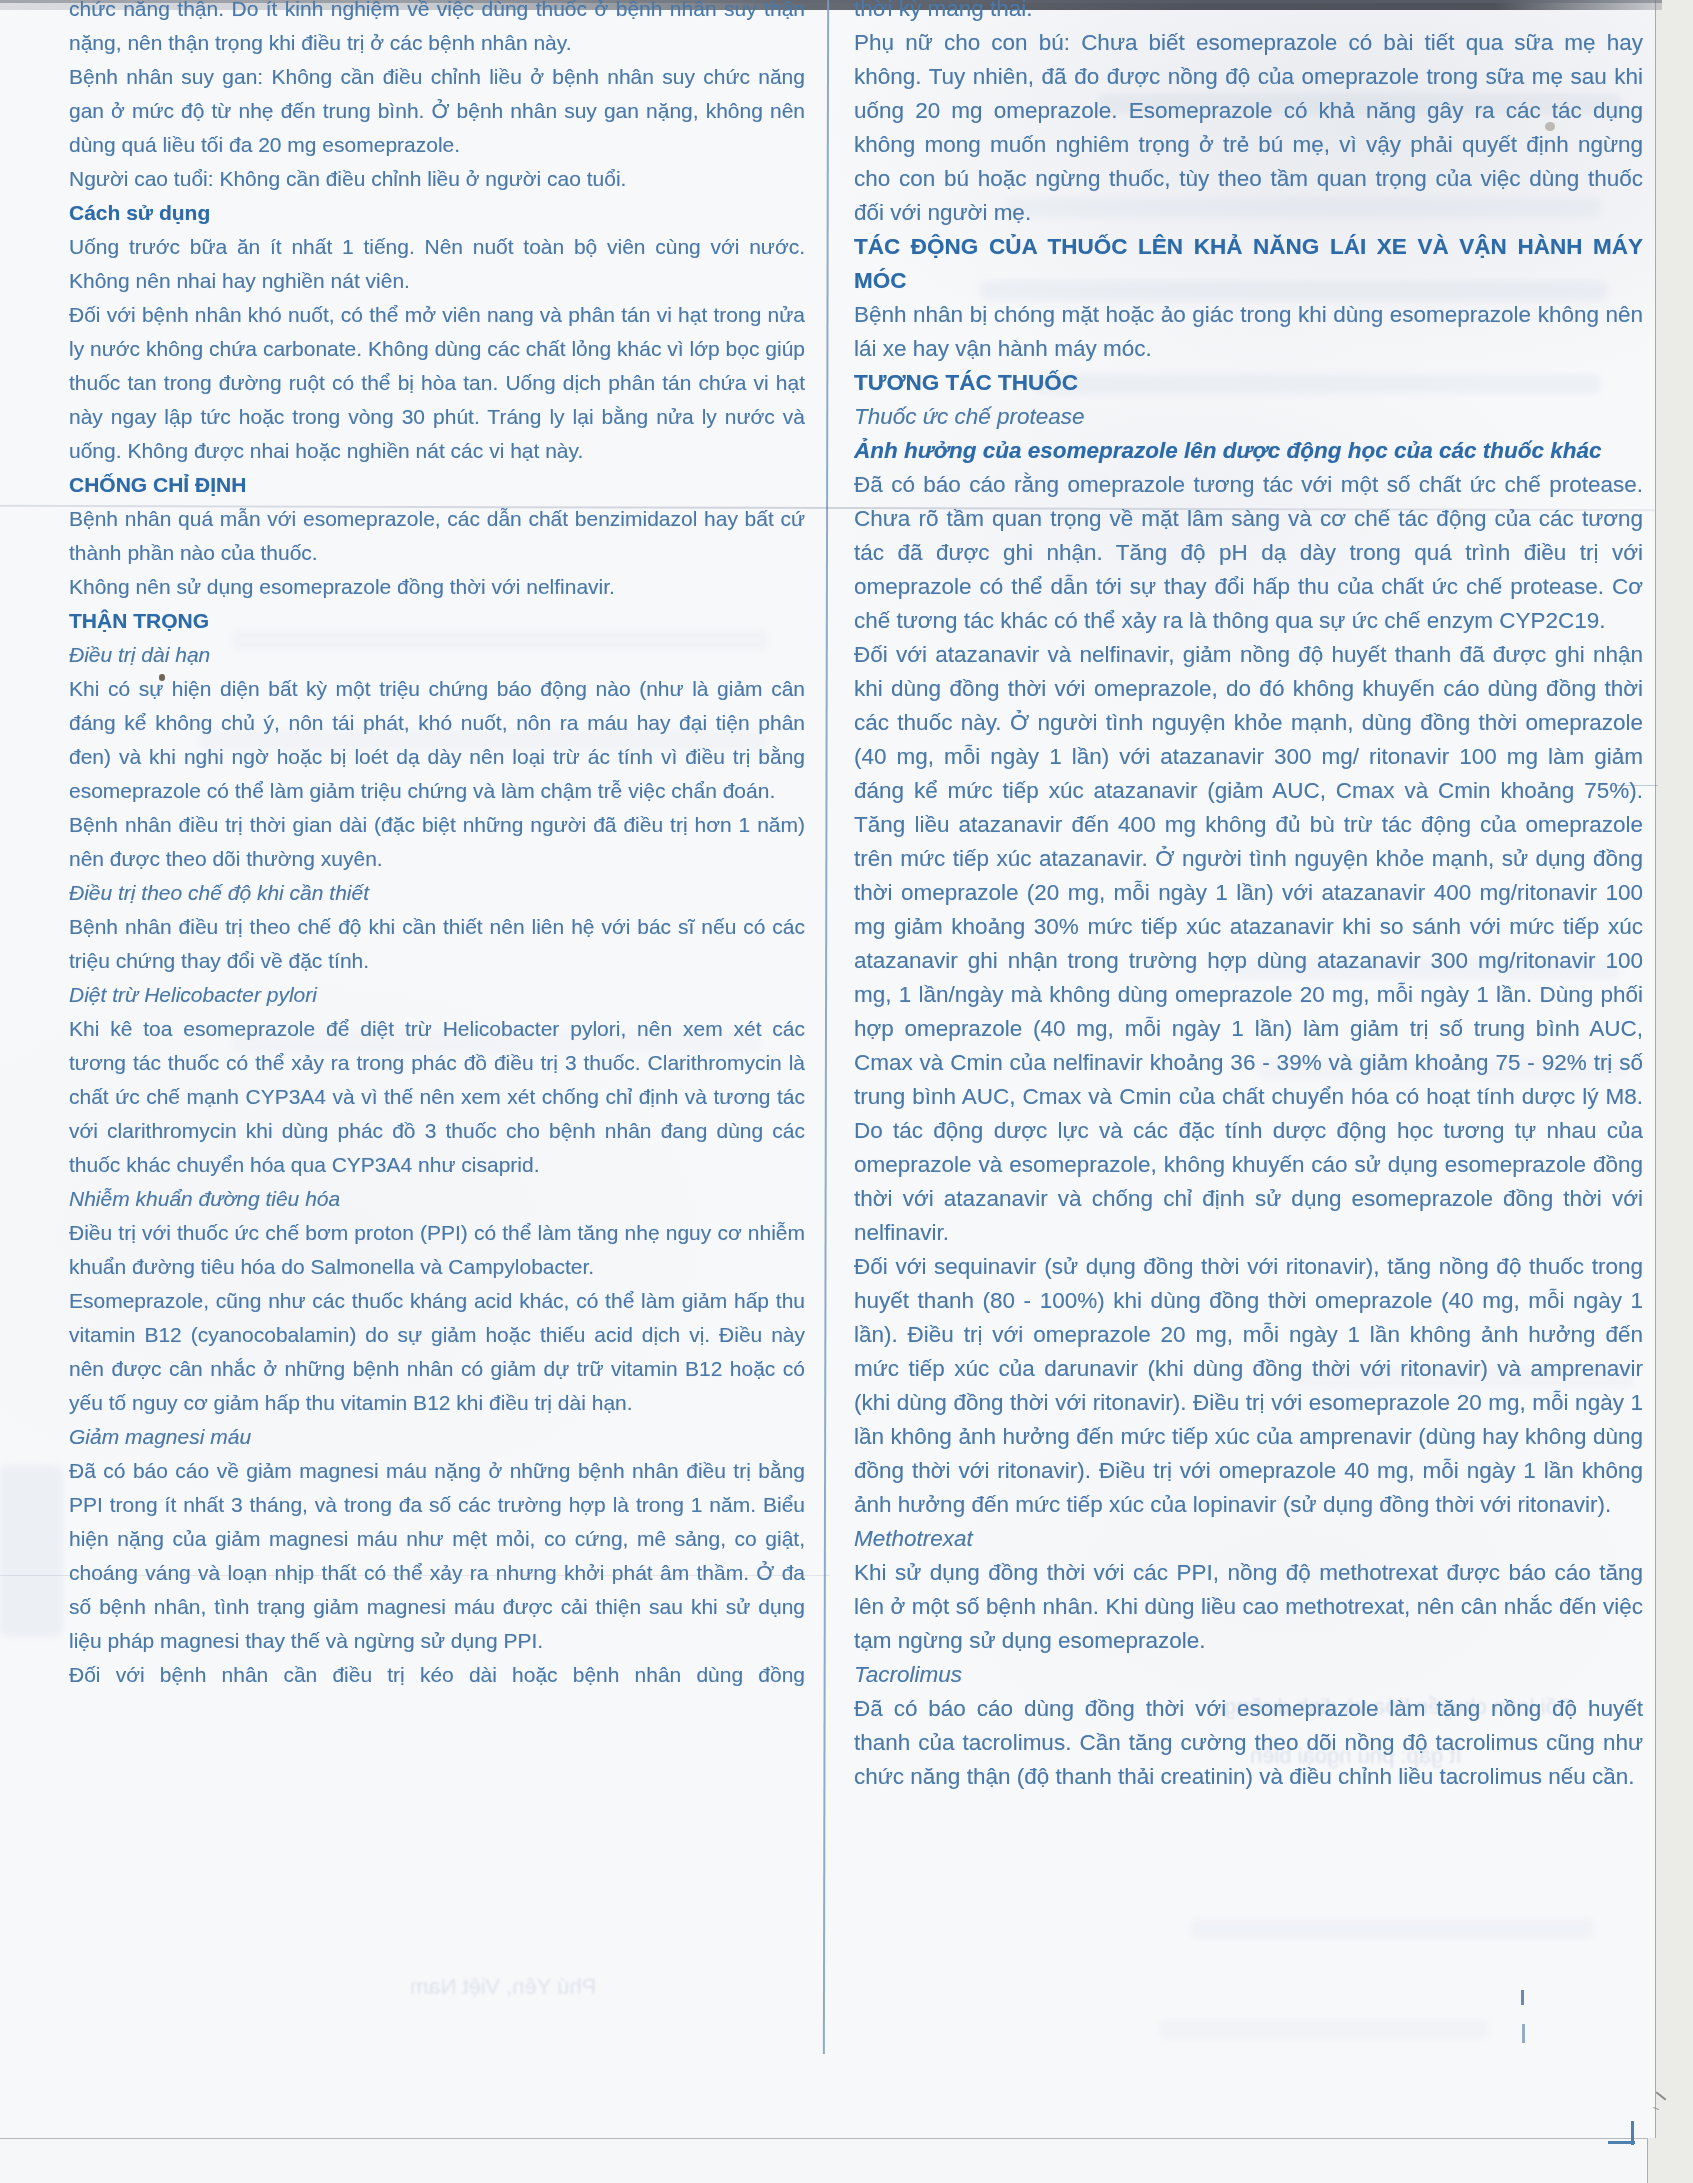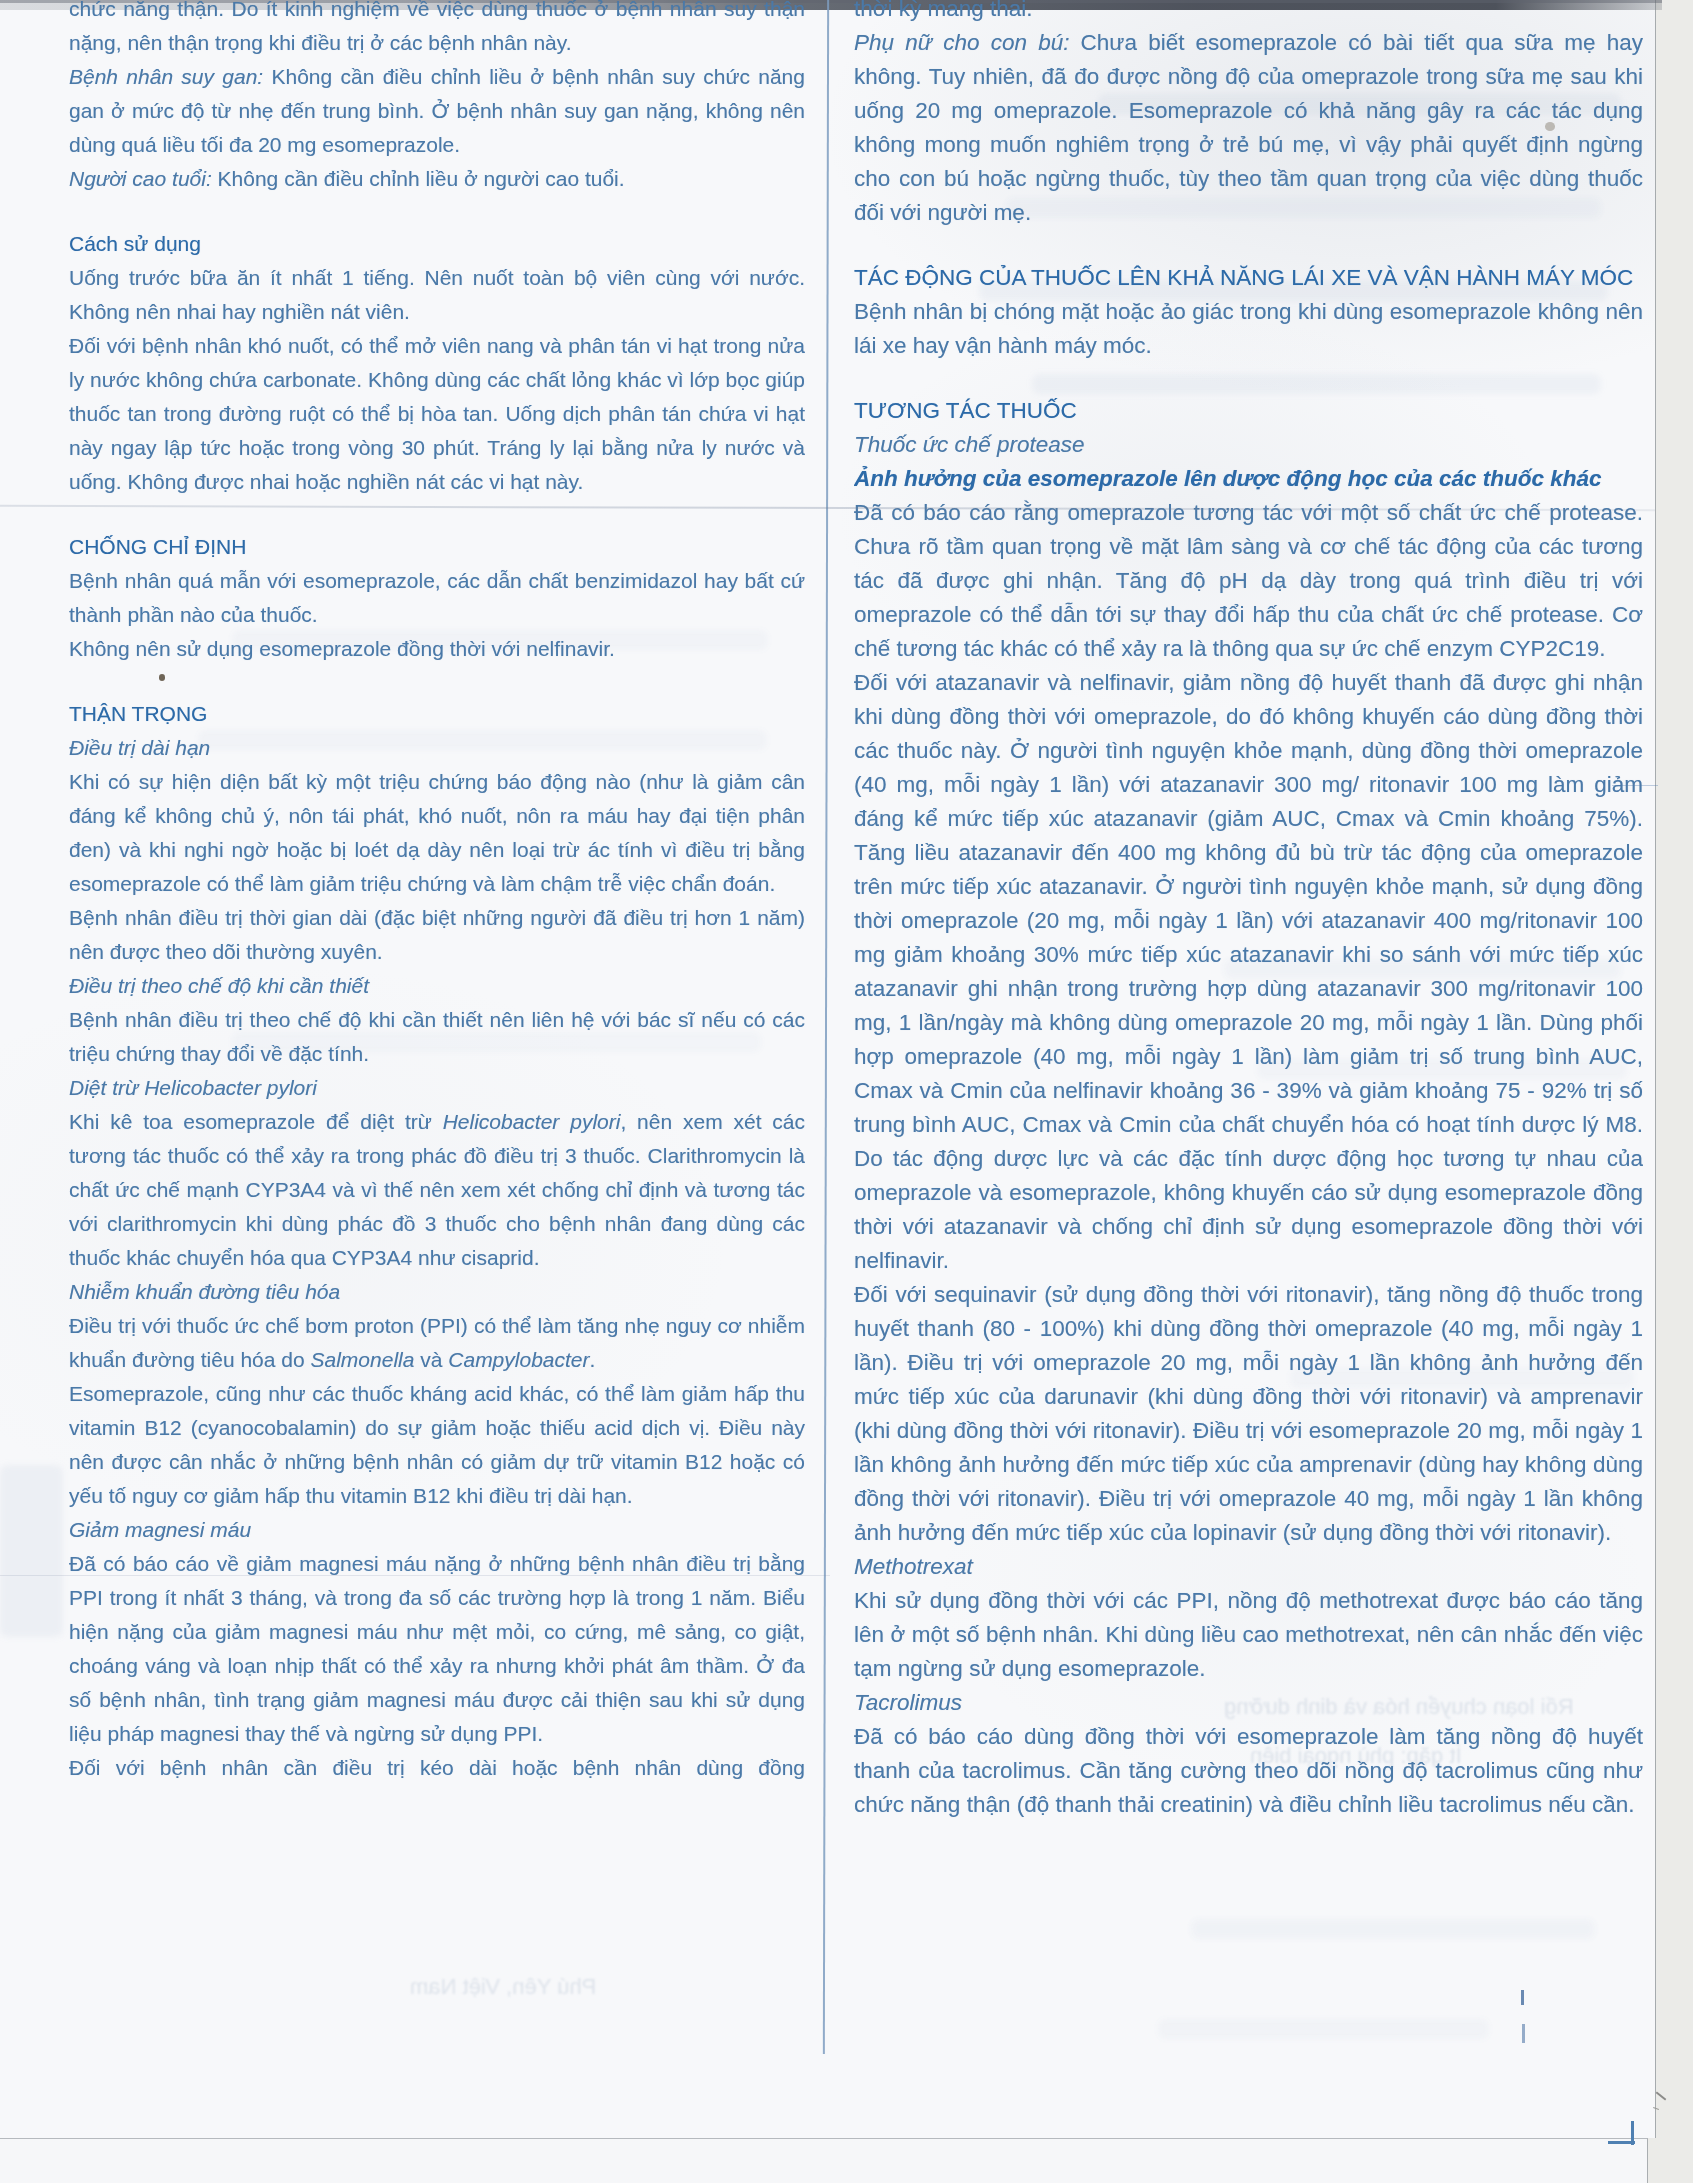--- a/index.html
+++ b/index.html
@@ -45,24 +45,24 @@
   
   .col{
     position:absolute;top:-8px;height:2104px;overflow:hidden;
     color:var(--text-col);
     text-shadow:0 0 0.7px rgba(74,121,168,0.35);
   }
   .col.left{left:69px;width:736px;font-size:21px;line-height:34px;}
   .col.right{left:854px;width:789px;font-size:22.5px;line-height:34px;}
   .para{margin:0;text-align:justify;}
   .para.last{text-align-last:justify;}
-  .para.h1{font-weight:normal;color:var(--head-col);text-shadow:0 0 0.7px rgba(44,106,168,0.4);margin-top:31px;}
+  .para.h1{font-weight:bold;color:var(--head-col);text-shadow:0 0 0.7px rgba(44,106,168,0.4);}
   .para.hsub{font-style:italic;}
   .para.hbi{font-weight:bold;font-style:italic;color:var(--head-col);text-shadow:0 0 0.7px rgba(44,106,168,0.4);}
-  .it{font-style:italic;}
+  .it{}
   
   .divider{
     position:absolute;left:825px;top:0;width:2px;height:2054px;
     background:var(--divider-col);opacity:0.85;transform:rotate(0.12deg);
   }
   .crease1{
     position:absolute;left:0;top:507px;width:1655px;height:2px;
     background:linear-gradient(to right, rgba(110,125,150,0.20), rgba(110,125,150,0.30) 50%, rgba(110,125,150,0.12));
     transform:rotate(0.15deg);
   }

